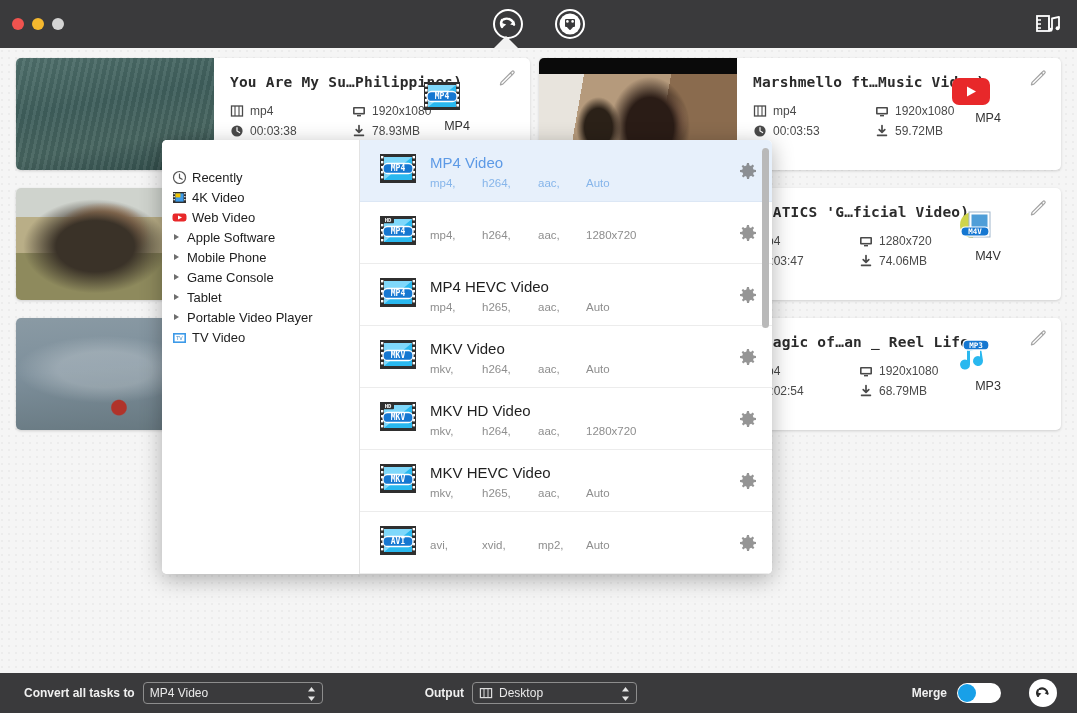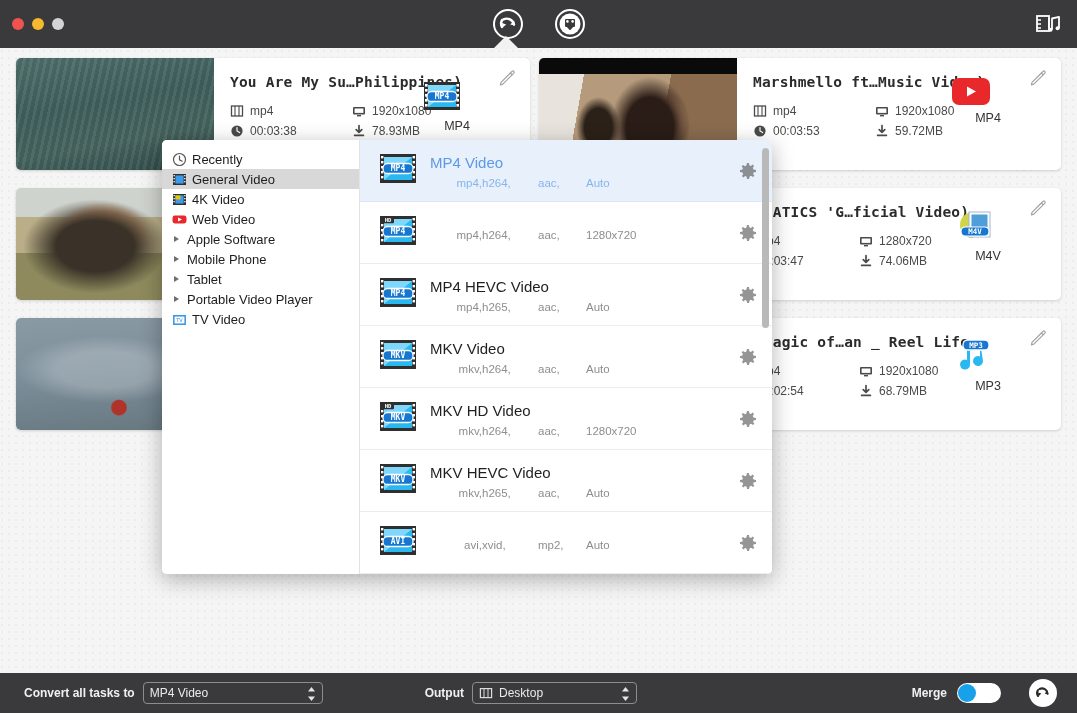--- a/index.html
+++ b/index.html
@@ -144,21 +144,21 @@
     border-radius: 5px;
     box-shadow: 0 5px 22px rgba(0,0,0,0.30);
     display: flex;
     overflow: hidden;
     z-index: 30;
   }
   #cat-list {
     width: 198px; flex: none;
     background: #fff;
     border-right: 1px solid #e3e3e3;
-    padding-top: 9px;
+    padding-top: 27px;
   }
   .cat {
     height: 20px; display: flex; align-items: center;
     padding-left: 10px; gap: 5px;
     font-size: 13px; color: #1d1d1d;
     white-space: nowrap;
   }
   .cat.sel { background: #d8d8d8; }
   .cat .ci { width: 15px; height: 15px; flex: none; display: block; }
   .cat .tri {
@@ -182,21 +182,21 @@
     position: relative;
   }
   .fmt-row.sel { background: #e7f0fb; border-bottom-color: #dce7f5; }
   .fmt-ico { width: 44px; flex: none; }
   .fmt-text { flex: 1 1 auto; padding-left: 10px; }
   .fmt-name { font-size: 15px; color: #1f1f1f; line-height: 20px; }
   .fmt-row.sel .fmt-name { color: #5d9ae6; }
   .fmt-specs { display: flex; margin-top: 4px; }
   .fmt-specs span { font-size: 11.5px; color: #8e8e8e; }
   .fmt-row.sel .fmt-specs span { color: #86b5ea; }
-  .fmt-specs span:nth-child(1) { width: 52px; text-align: right; }
+  .fmt-specs span:nth-child(1) { width: 52px; }
   .fmt-specs span:nth-child(2) { width: 56px; }
   .fmt-specs span:nth-child(3) { width: 48px; }
   .gear {
     width: 16px; height: 16px; flex: none; opacity: 0.62; margin-right: 6px;
   }
   #fmt-scroll {
     position: absolute; right: 3px; top: 8px;
     width: 7px; height: 180px;
     background: #b9b9b9; border-radius: 4px;
   }
@@ -522,35 +522,20 @@
   <div id="popup">
 
     <div id="cat-list">
       <div class="cat">
         <svg class="ci" viewBox="0 0 15 15">
           <circle cx="7.5" cy="7.5" r="6" fill="none" stroke="#555" stroke-width="1.2"></circle>
           <path d="M7.5 4.2V7.8l2.6 1.5" stroke="#555" stroke-width="1.2" fill="none" stroke-linecap="round"></path>
         </svg>
           <span>Recently</span>
       </div>
-      <div class="cat sel">
-        <svg class="ci" viewBox="0 0 15 15">
-          <rect x="1" y="2" width="13" height="11" fill="#2f2f2f"></rect>
-          <rect x="3.4" y="3.4" width="8.2" height="8.2" fill="#3d9ae8"></rect>
-          <g fill="#fff">
-              <rect x="1.5" y="3" width="1.3" height="1.3"></rect>
-              <rect x="1.5" y="6" width="1.3" height="1.3"></rect>
-              <rect x="1.5" y="9" width="1.3" height="1.3"></rect>
-          <rect x="12.2" y="3" width="1.3" height="1.3"></rect>
-              <rect x="12.2" y="6" width="1.3" height="1.3"></rect>
-              <rect x="12.2" y="9" width="1.3" height="1.3"></rect>
-            </g>
-        </svg>
-          <span>General Video</span>
-      </div>
       <div class="cat">
         <svg class="ci" viewBox="0 0 15 15">
           <rect x="1" y="2" width="13" height="11" fill="#2f2f2f"></rect>
           <rect x="3.4" y="3.4" width="8.2" height="8.2" fill="#3d9ae8"></rect>
           <rect x="3.4" y="3.4" width="5" height="4" fill="#f2c200"></rect>
           <g fill="#fff">
               <rect x="1.5" y="3" width="1.3" height="1.3"></rect>
               <rect x="1.5" y="6" width="1.3" height="1.3"></rect>
               <rect x="1.5" y="9" width="1.3" height="1.3"></rect>
           <rect x="12.2" y="3" width="1.3" height="1.3"></rect>
@@ -567,20 +552,24 @@
         </svg>
           <span>Web Video</span>
       </div>
       <div class="cat">
         <span class="tri"></span>
           <span>Apple Software</span>
       </div>
       <div class="cat">
         <span class="tri"></span>
           <span>Mobile Phone</span>
+      </div>
+      <div class="cat">
+        <span class="tri"></span>
+          <span>Game Console</span>
       </div>
       <div class="cat">
         <span class="tri"></span>
           <span>Tablet</span>
       </div>
       <div class="cat">
         <span class="tri"></span>
           <span>Portable Video Player</span>
       </div>
       <div class="cat">

